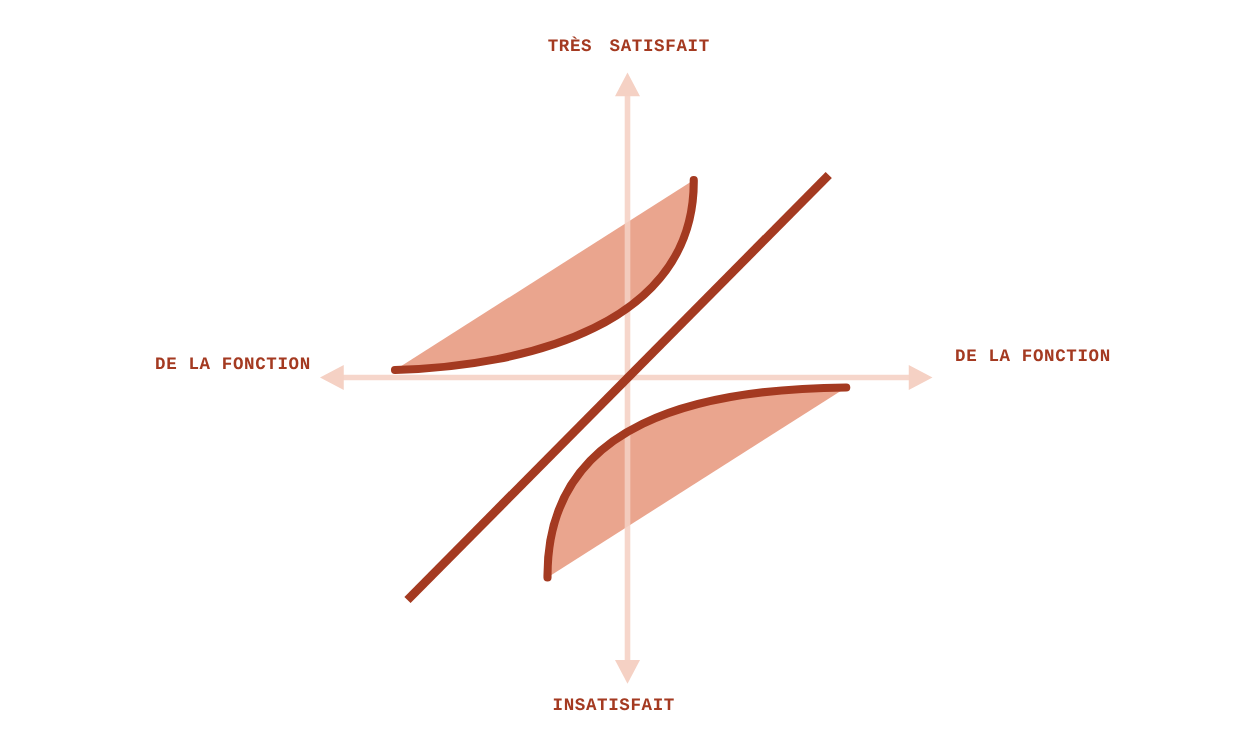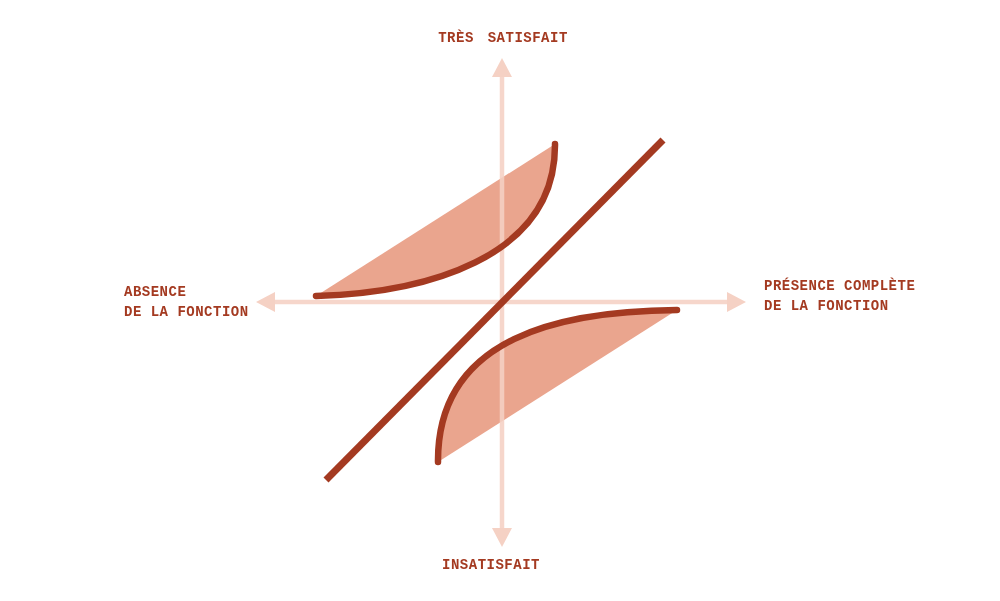--- a/index.html
+++ b/index.html
@@ -62,24 +62,22 @@
     <polygon class="axis-head" points="486,547 476,528 496,528"></polygon>
 
     <path class="curve" d="M300,296 C405,293 540,260 539,144"></path>
     <path class="curve" d="M422,462 C421,336 546,311 661,310"></path>
     <line class="diagonal" x1="310" y1="480" x2="647" y2="140"></line>
   </svg>
 
   <div class="label centered label-top">Très Satisfait</div>
 
   <div class="label label-left">
-    <div>Absence</div>
     <div>de la Fonction</div>
   </div>
 
   <div class="label label-right">
-    <div>Présence Complète</div>
     <div>de la Fonction</div>
   </div>
 
   <div class="label centered label-bottom">Insatisfait</div>
 
 </div>
 
 </body></html>

